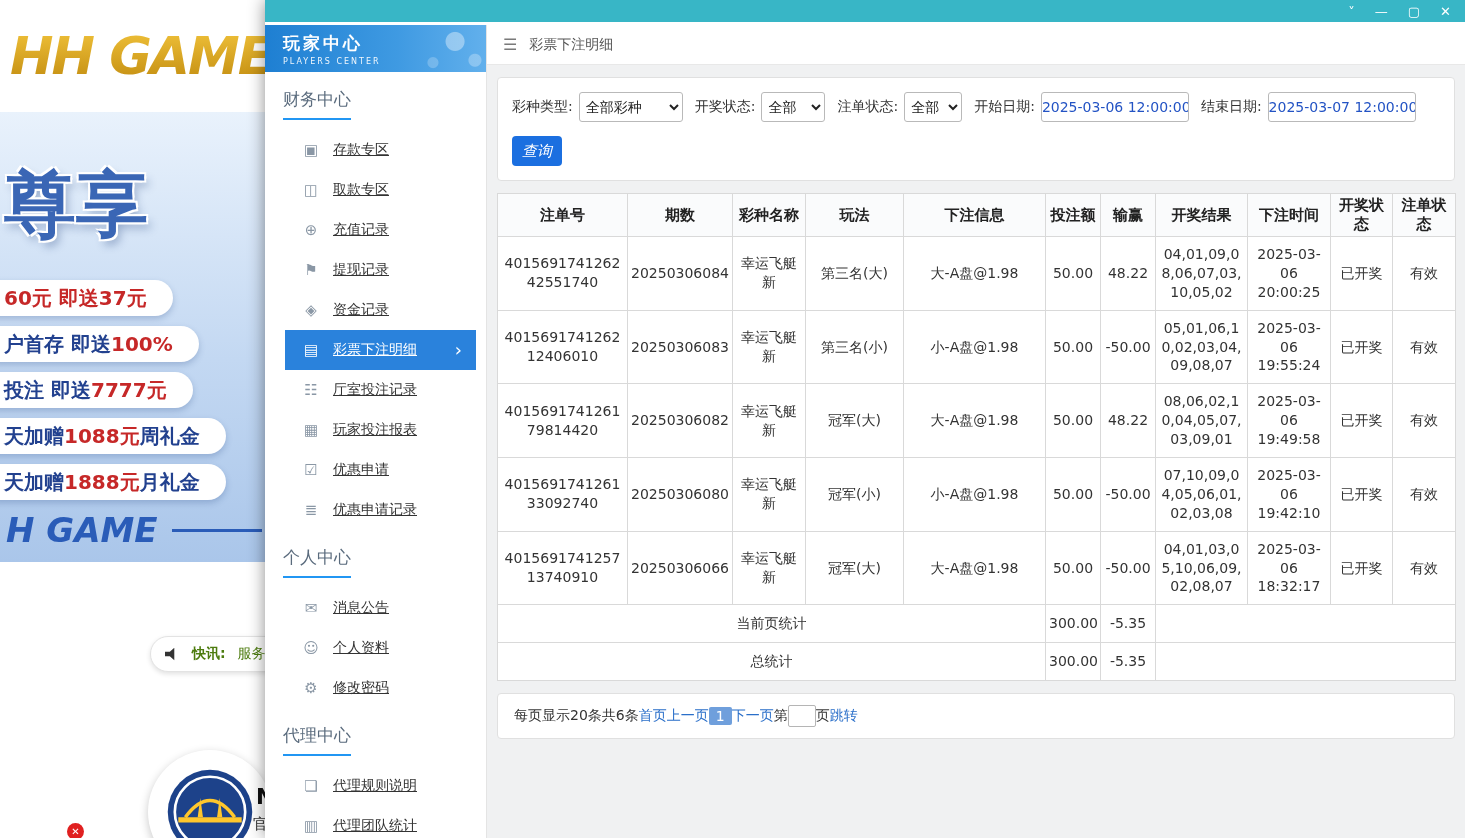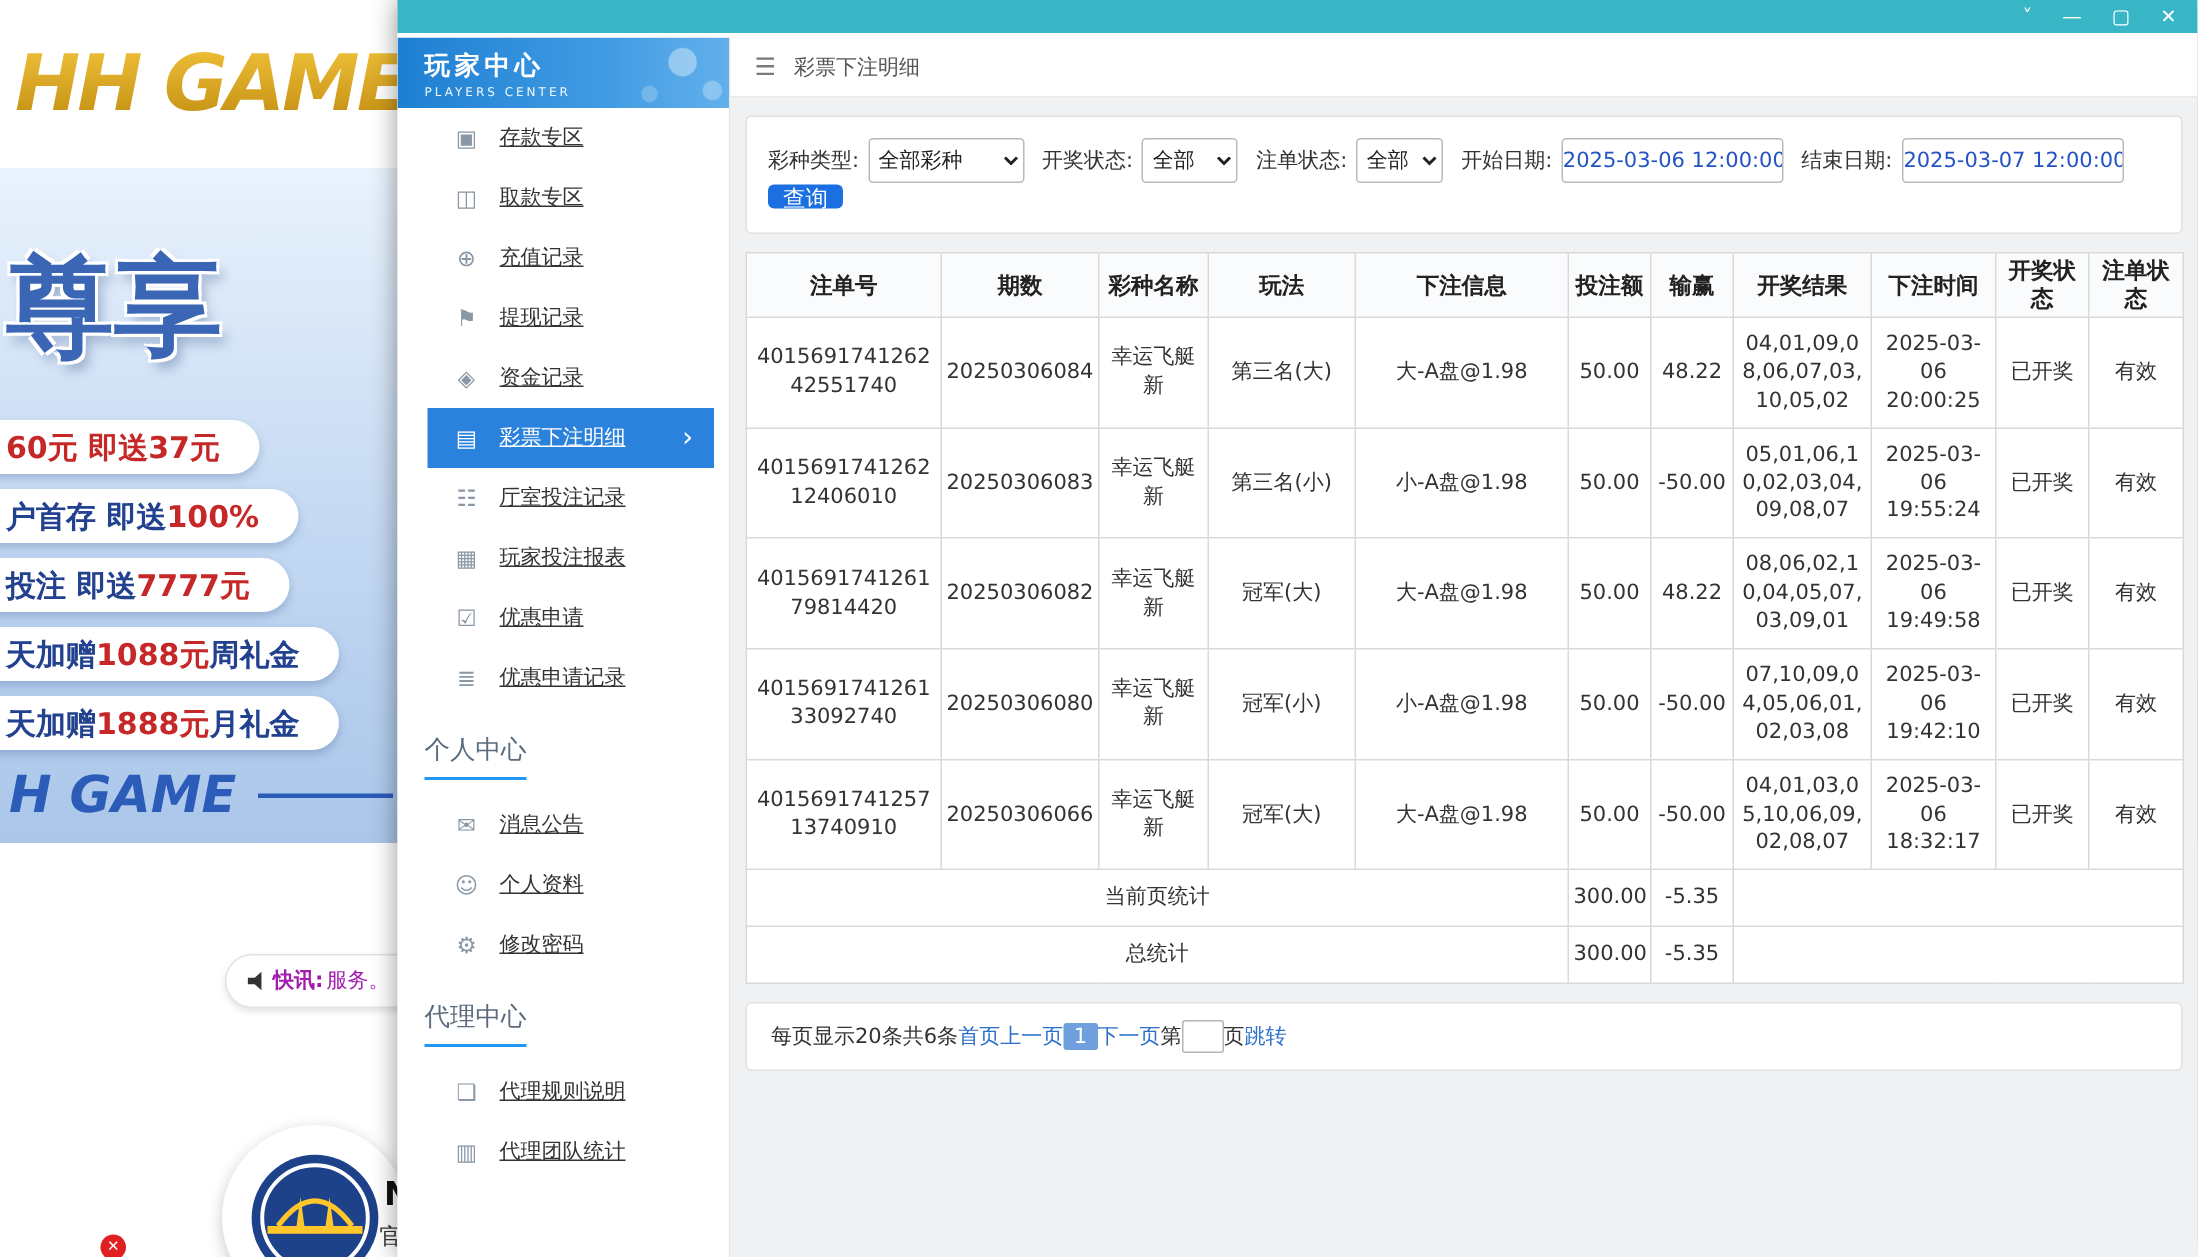--- a/index.html
+++ b/index.html
@@ -15,21 +15,21 @@
               background:linear-gradient(180deg,#e9f2fc 0%,#c3d8f2 55%,#aac6ea 100%); overflow:hidden; }
   .promo-big { position:absolute; left:4px; top:45px; font-size:72px; font-weight:bold; color:#3a66b5;
                text-shadow:2px 2px 0 #fff,-2px -2px 0 #fff,2px -2px 0 #fff,-2px 2px 0 #fff,4px 6px 8px rgba(30,60,120,.35); white-space:nowrap; }
   .pill-stack { position:absolute; left:-22px; top:168px; display:flex; flex-direction:column; gap:10px; }
   .pill { background:#fff; border-radius:19px; height:36px; line-height:36px; padding:0 26px; width:max-content;
           box-shadow:0 3px 6px rgba(40,70,130,.25); font-size:20px; font-weight:bold; white-space:nowrap; }
   .seg-red { color:#c62828; } .seg-blue { color:#22418f; }
   .bg-sublogo { position:absolute; left:6px; top:398px; font-size:34px; font-weight:bold; font-style:italic; color:#2a5cb8; white-space:nowrap; display:flex; align-items:center; gap:14px; }
   .sublogo-line { display:inline-block; width:90px; height:3px; background:#2a5cb8; }
   .ticker { position:absolute; left:150px; top:636px; height:36px; width:140px; background:#fff; border:1px solid #e3e3e3;
-            border-radius:18px 0 0 18px; box-shadow:0 2px 5px rgba(0,0,0,.12); display:flex; align-items:center; gap:2px; padding-left:14px; font-size:14px; color:#a21caf; overflow:hidden; white-space:nowrap; }
+            border-radius:18px 0 0 18px; box-shadow:0 2px 5px rgba(0,0,0,.12); display:flex; align-items:center; gap:12px; padding-left:14px; font-size:14px; color:#4d7c0f; overflow:hidden; white-space:nowrap; }
   .speaker { width:15px; height:13px; background:#333; clip-path:polygon(0 33%,32% 33%,62% 2%,62% 98%,32% 67%,0 67%); flex:none; }
   .ticker-label { font-weight:bold; }
   .gsw-wrap { position:absolute; left:148px; top:750px; width:124px; height:124px; border-radius:50%; background:#fff;
               box-shadow:0 3px 10px rgba(0,0,0,.22); display:flex; align-items:center; justify-content:center; }
   .gsw-wrap svg { width:88px; height:88px; }
   .partial-n { position:absolute; left:256px; top:784px; font-size:22px; font-weight:bold; color:#111; }
   .partial-char { position:absolute; left:253px; top:815px; font-size:15px; color:#333; }
   .red-x { position:absolute; left:67px; top:823px; width:17px; height:17px; border-radius:50%; background:#e02020;
            color:#fff; font-size:10px; display:flex; align-items:center; justify-content:center; }
 
@@ -71,22 +71,22 @@
 
   .filter-panel { background:#fff; border:1px solid #e0e0e0; border-radius:4px; padding:14px; }
   .filter-row { display:flex; align-items:center; gap:6px; font-size:14px; color:#333; white-space:nowrap; }
   .filter-row label { margin-left:6px; }
   .filter-row label:first-child { margin-left:0; }
   .filter-panel select { height:30px; border:1px solid #b9b9b9; border-radius:3px; background:#fff; font-size:14px;
                          font-family:inherit; padding:0 2px; color:#222; }
   .sel-lottery { width:104px; } .sel-draw { width:64px; } .sel-bet { width:58px; }
   .date-input { width:148px; height:30px; border:1px solid #b9b9b9; border-radius:3px; color:#2353c4; font-size:14px;
                 text-align:center; font-family:inherit; }
-  .btn-search { width:50px; height:16px; background:#1b6fe0; border:none; border-radius:4px;
-                color:#fff; font-size:15px; cursor:pointer; font-family:inherit; }
+  .btn-search { margin-top:14px; width:50px; height:30px; background:#1b6fe0; border:none; border-radius:4px;
+                color:#fff; font-size:15px; cursor:pointer; font-family:inherit;font-style:italic; }
 
   .table-wrap { margin-top:12px; background:#fff; }
   table { width:100%; border-collapse:collapse; table-layout:fixed; }
   th { border:1px solid #d9d9d9; background:#fafbfc; height:42px; font-size:15px; color:#222; font-weight:bold; padding:2px; }
   td { border:1px solid #d9d9d9; text-align:center; font-size:14px; color:#333; padding:8px 3px; line-height:1.35; vertical-align:middle; }
   .wrap-any { word-break:break-all; }
   tr.summary td { height:38px; padding:5px 3px; }
 
   .pagi-panel { margin-top:12px; background:#fff; border:1px solid #e0e0e0; border-radius:4px; height:46px;
                 display:flex; align-items:center; padding:0 16px; font-size:14px; color:#333; }
@@ -143,20 +143,21 @@
     <span class="wbtn">▢</span>
     <span class="wbtn">✕</span>
   </div>
   <div class="modal-body">
     <div class="sidebar">
       <div class="side-head">
         <div class="side-title">玩家中心</div>
         <div class="side-sub">PLAYERS CENTER</div>
       </div>
       <div>
+          <div class="side-sec"><span>财务中心</span></div>
           <div class="side-item">
             <span class="si-ic">▣</span>
             <span class="si-lb">存款专区</span>
           </div>
           <div class="side-item">
             <span class="si-ic">◫</span>
             <span class="si-lb">取款专区</span>
           </div>
           <div class="side-item">
             <span class="si-ic">⊕</span>

